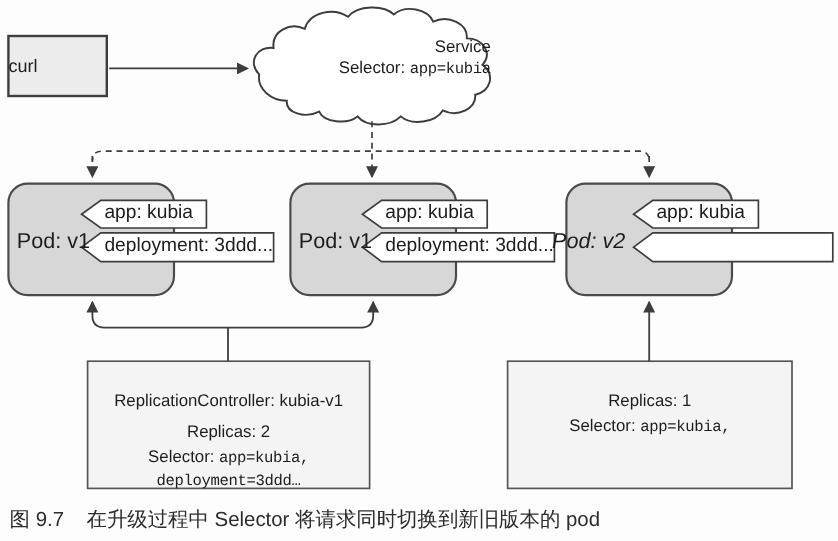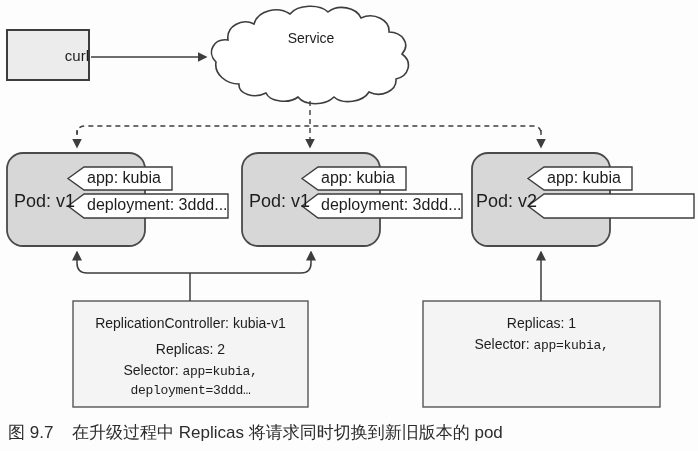--- a/index.html
+++ b/index.html
@@ -11,50 +11,50 @@
     overflow: hidden;
     font-family: "Liberation Sans", sans-serif;
     color: #1d1d1d;
   }
   .stage svg.layer {
     position: absolute;
     left: 0; top: 0;
     width: 698px; height: 451px;
   }
   .abs { position: absolute; }
-  .center-flex { display: flex; align-items: center; justify-content: flex-end; }
+  .center-flex { display: flex; align-items: center; justify-content: flex-start; }
 
   .curl-label {
     left: 7px; top: 30px; width: 82px; height: 50px;
     font-size: 15px;
   }
   .cloud-text {
     left: 213px; top: 29px; width: 196px;
-    text-align: center; line-height: 18px; font-size: 14px;
+    text-align: right; line-height: 18px; font-size: 14px;
   }
   .mono { font-family: "Liberation Mono", monospace; font-size: 13px; letter-spacing: -0.3px; }
 
   .pod-name { top: 191px; font-size: 18px; white-space: nowrap; }
   .pod1-name { left: 14px; }
   .pod2-name { left: 249px; }
-  .pod3-name { left: 476px; }
+  .pod3-name { left: 460px; font-style: italic; }
 
   .tag-text { font-size: 16px; line-height: 22px; white-space: nowrap; }
   .p1t1 { left: 87px;  top: 167px; }
   .p1t2 { left: 87px;  top: 194px; }
   .p2t1 { left: 321px; top: 167px; }
   .p2t2 { left: 321px; top: 194px; }
   .p3t1 { left: 547px; top: 167px; }
   .p3t2 { left: 547px; top: 194px; }
 
   .rc-box-text {
     top: 301px; height: 106px;
     text-align: center; font-size: 14px;
     display: flex; flex-direction: column; align-items: center;
-    box-sizing: border-box; padding-top: 14px;
+    box-sizing: border-box; padding-top: 24px;
   }
   .rc1-text { left: 73px;  width: 235px; }
   .rc2-text { left: 423px; width: 237px; }
   .rc-title    { line-height: 17px; margin-bottom: 9px; white-space: nowrap; }
   .rc-replicas { line-height: 17px; margin-bottom: 3px; }
   .rc-selector { line-height: 19px; white-space: nowrap; }
   .rc-deployment { line-height: 19px; white-space: nowrap; }
 
   .figure-caption {
     left: 8px; top: 421px; width: 690px;
@@ -119,20 +119,24 @@
 
     <path d="M 541 301 L 541 252" stroke="#3d3d3d" stroke-width="1.5" fill="none" marker-end="url(#arr)"></path>
   </svg>
 
   <div class="abs curl-label center-flex">
       <span>curl</span>
     </div>
 
   <div class="abs cloud-text">
     <div>Service</div>
+    <div>
+      <span>Selector:</span>
+      <span class="mono">app=kubia</span>
+    </div>
   </div>
 
   <div class="abs pod-name pod1-name">Pod: v1</div>
   <div class="abs pod-name pod2-name">Pod: v1</div>
   <div class="abs pod-name pod3-name">Pod: v2</div>
 
   <div class="abs tag-text p1t1">app: kubia</div>
   <div class="abs tag-text p1t2">deployment: 3ddd...</div>
   <div class="abs tag-text p2t1">app: kubia</div>
   <div class="abs tag-text p2t2">deployment: 3ddd...</div>
@@ -151,16 +155,16 @@
   <div class="abs rc-box-text rc2-text">
     <div class="rc-replicas">Replicas: 1</div>
     <div class="rc-selector">
       <span>Selector:</span>
       <span class="mono">app=kubia,</span>
     </div>
   </div>
 
   <div class="abs figure-caption">
     <span class="cap-label">图 9.7</span>
-    <span class="cap-text">在升级过程中 Replicas 将请求同时切换到新旧版本的 pod</span>
+    <span class="cap-text">在升级过程中 Selector 将请求同时切换到新旧版本的 pod</span>
   </div>
 
 </div>
 
 </body></html>

